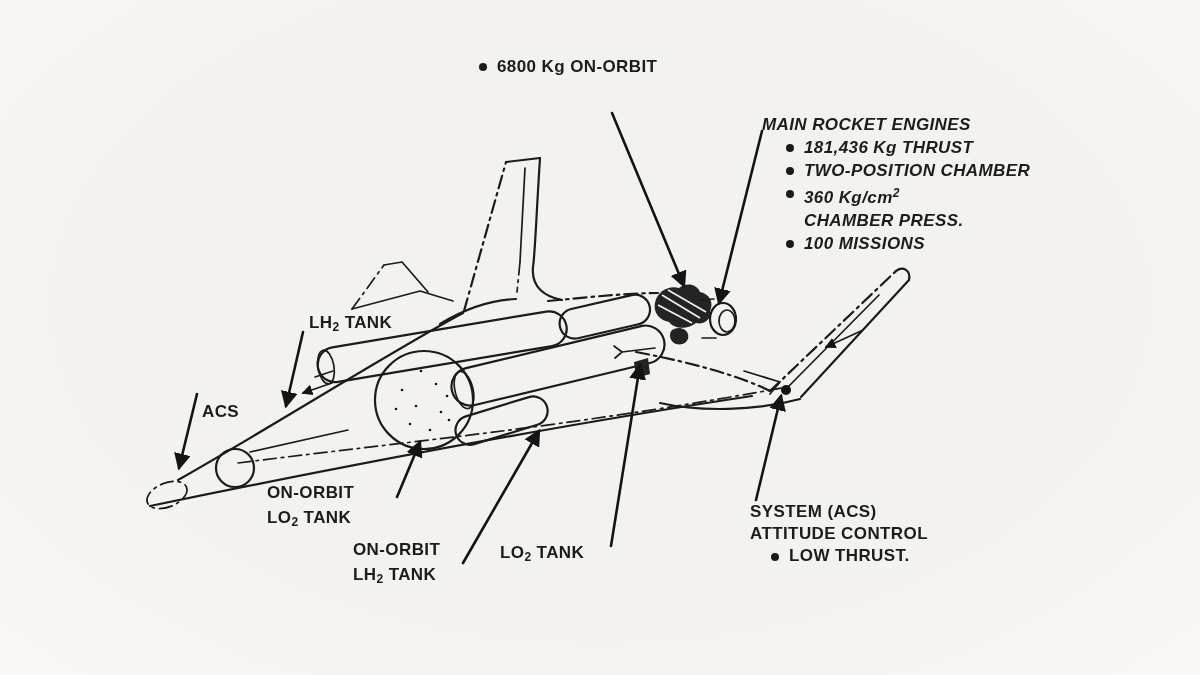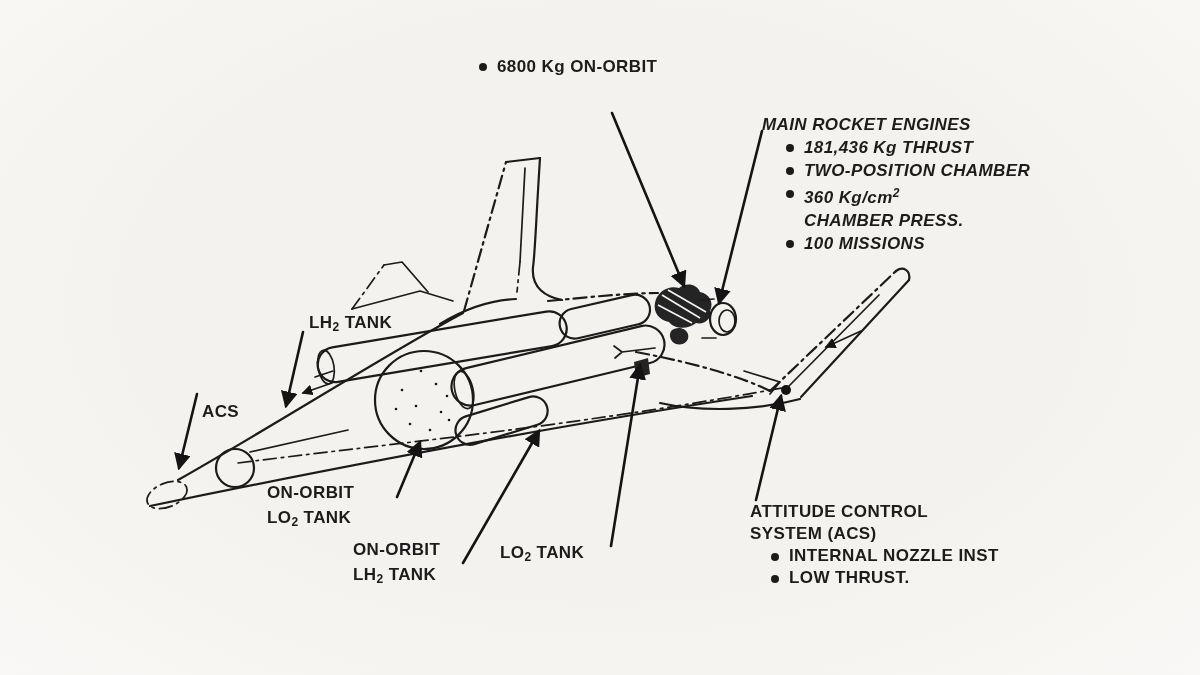--- a/index.html
+++ b/index.html
@@ -182,27 +182,23 @@
   <div class="lbl lh25" style="left:353px; top:537px;">
     <div>ON-ORBIT</div>
     <div><span>LH</span><span class="sb">2</span><span> TANK</span></div>
   </div>
 
   <div class="lbl" style="left:500px; top:541px;">
     <span>LO</span><span class="sb">2</span><span> TANK</span>
   </div>
 
   <div class="lbl lh22" style="left:750px; top:501px;">
+    <div>SYSTEM (ACS)</div>
     <div>ATTITUDE CONTROL</div>
-    <div>SYSTEM (ACS)</div>
     <div style="padding-left:21px;">
       <div class="crow">
         <span class="bdot"></span>
-        <span>INTERNAL NOZZLE INST</span>
-      </div>
-      <div class="crow">
-        <span class="bdot"></span>
         <span>LOW THRUST.</span>
       </div>
     </div>
   </div>
 
 </div>
 
 </body></html>

